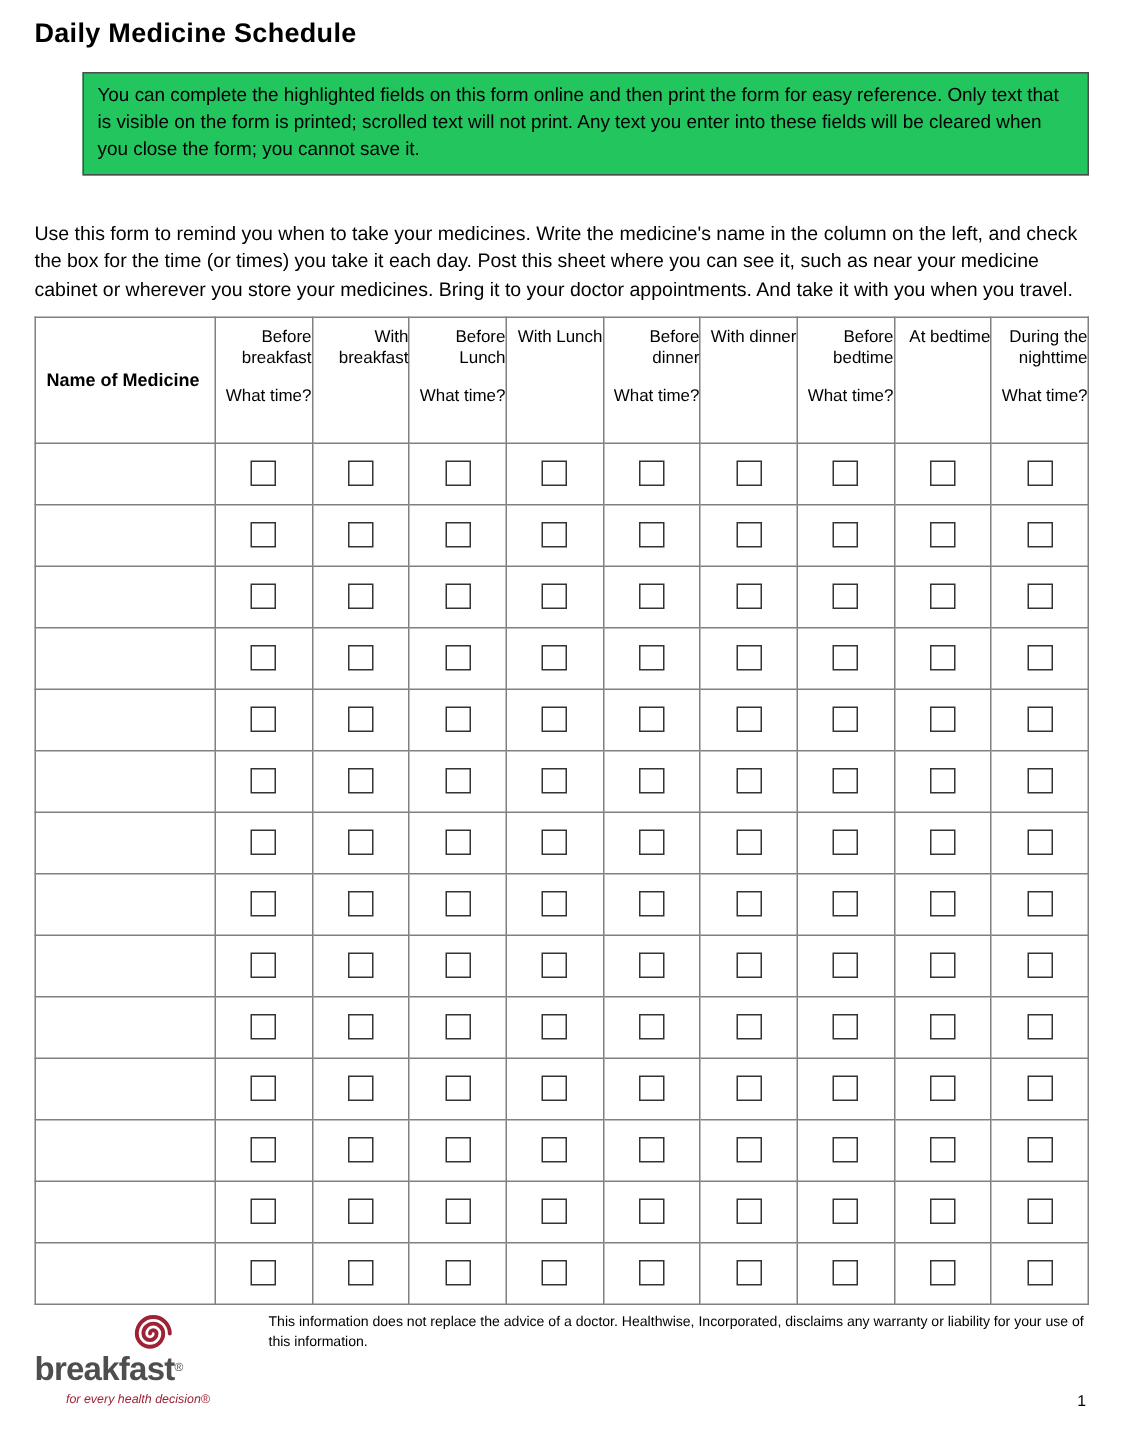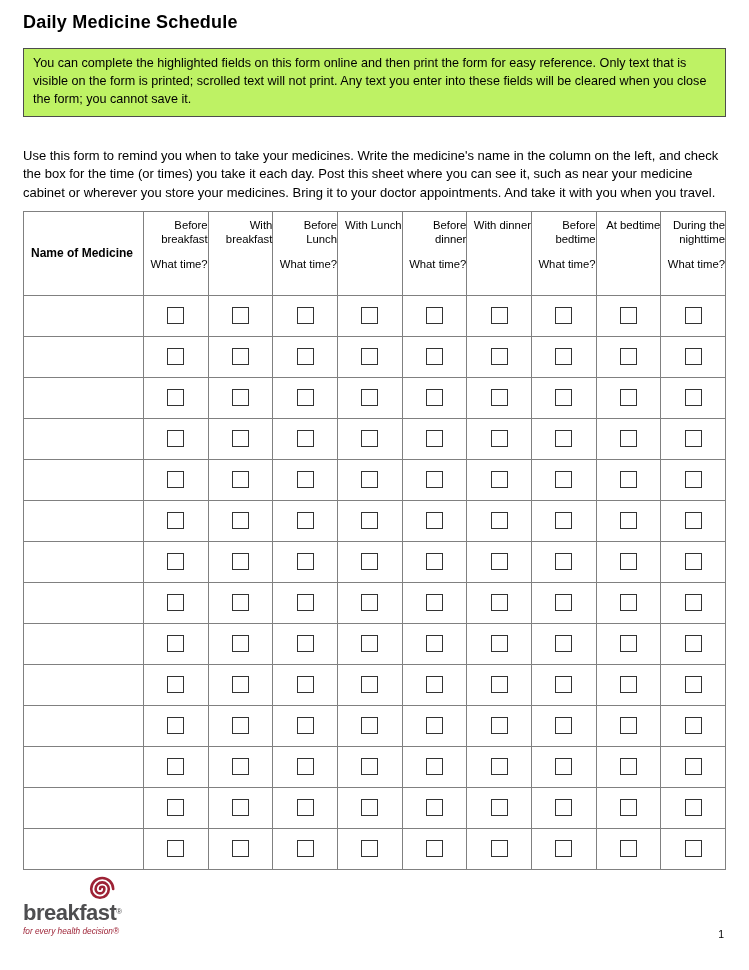--- a/index.html
+++ b/index.html
@@ -8,24 +8,25 @@
     width:749px; height:970px; position:relative; overflow:hidden;
     font-family:"Liberation Sans", sans-serif; color:#000;
   }
   .page { padding:12px 23px 0 23px; }
 
   .title { font-size:18px; font-weight:bold; letter-spacing:.2px; }
 
   .notice {
     margin-top:15px;
     border:1px solid #4d4d4d;
-    background:#bef264;
+    background:#22c55e;
     padding:6px 9px 7px 9px;
     font-size:12.6px;
     line-height:1.42;
+    margin-left:32px;
   }
 
   .intro {
     margin-top:30px;
     font-size:13px;
     line-height:1.42;
   }
 
   table.schedule {
     margin-top:9px;
@@ -75,21 +76,21 @@
     display:flex; align-items:flex-start;
   }
   .logo-block { width:138px; position:relative; padding-top:28px; }
   .logo-word {
     font-size:22px; font-weight:bold; color:#4e4e50;
     letter-spacing:-0.5px; line-height:1;
   }
   .logo-reg { font-size:8px; color:#4e4e50; vertical-align:super; }
   .logo-spiral { position:absolute; top:0px; left:62px; }
   .logo-tagline {
-    font-size:8.3px; font-style:italic; color:#9d2235; margin-top:2px;
+    font-size:8.3px; font-style:italic; color:#9d2235; margin-top:2px;text-align:center;
   }
   .footer-text { margin-left:18px; width:545px; font-size:9.4px; line-height:1.4; }
   .footer-text p + p { margin-top:11px; }
 
   .page-number {
     position:absolute; right:25px; top:928px; font-size:10.5px;
   }
 </style>
 </head>
 <body>
@@ -568,16 +569,17 @@
 
 <div class="footer">
   <div class="logo-block">
     <svg class="logo-spiral" width="30" height="30" viewBox="0 0 30 30">
       <path d="M15 15 a2.2 2.2 0 0 1 4.4 0 a4.4 4.4 0 0 1 -8.8 0 a6.6 6.6 0 0 1 13.2 0 a8.8 8.8 0 0 1 -17.6 0 a11 11 0 0 1 22 0" fill="none" stroke="#9d2235" stroke-width="2.6" stroke-linecap="round"></path>
     </svg>
     <div><span class="logo-word">breakfast</span><span class="logo-reg">®</span></div>
     <div class="logo-tagline">for every health decision®</div>
   </div>
   <div class="footer-text">
+    <p>This information does not replace the advice of a doctor. Healthwise, Incorporated, disclaims any warranty or liability for your use of this information.</p>
   </div>
 </div>
 
 <div class="page-number">1</div>
 
 </body></html>

